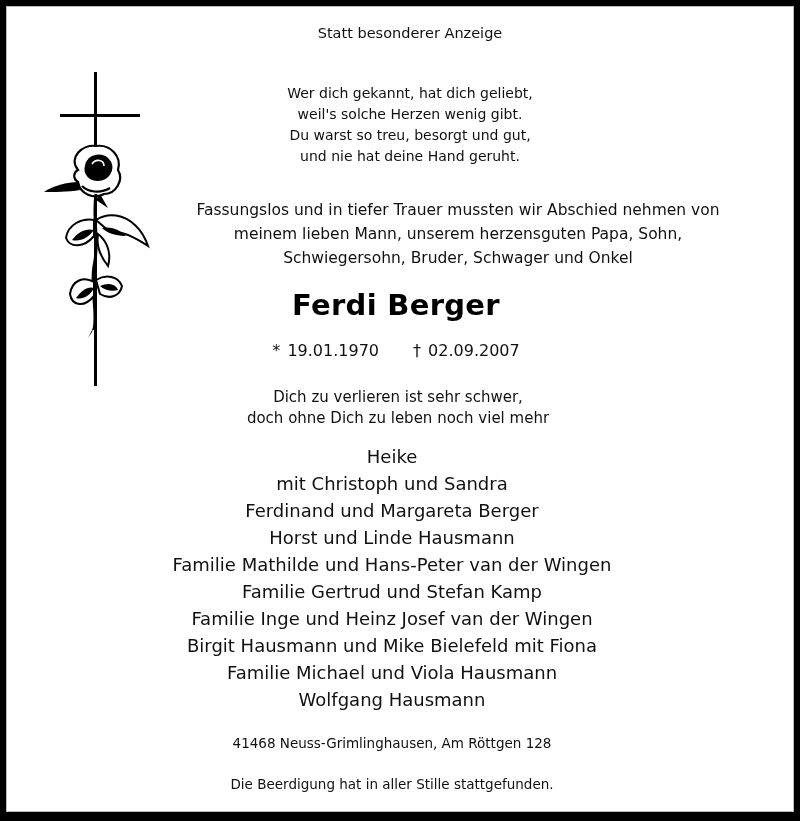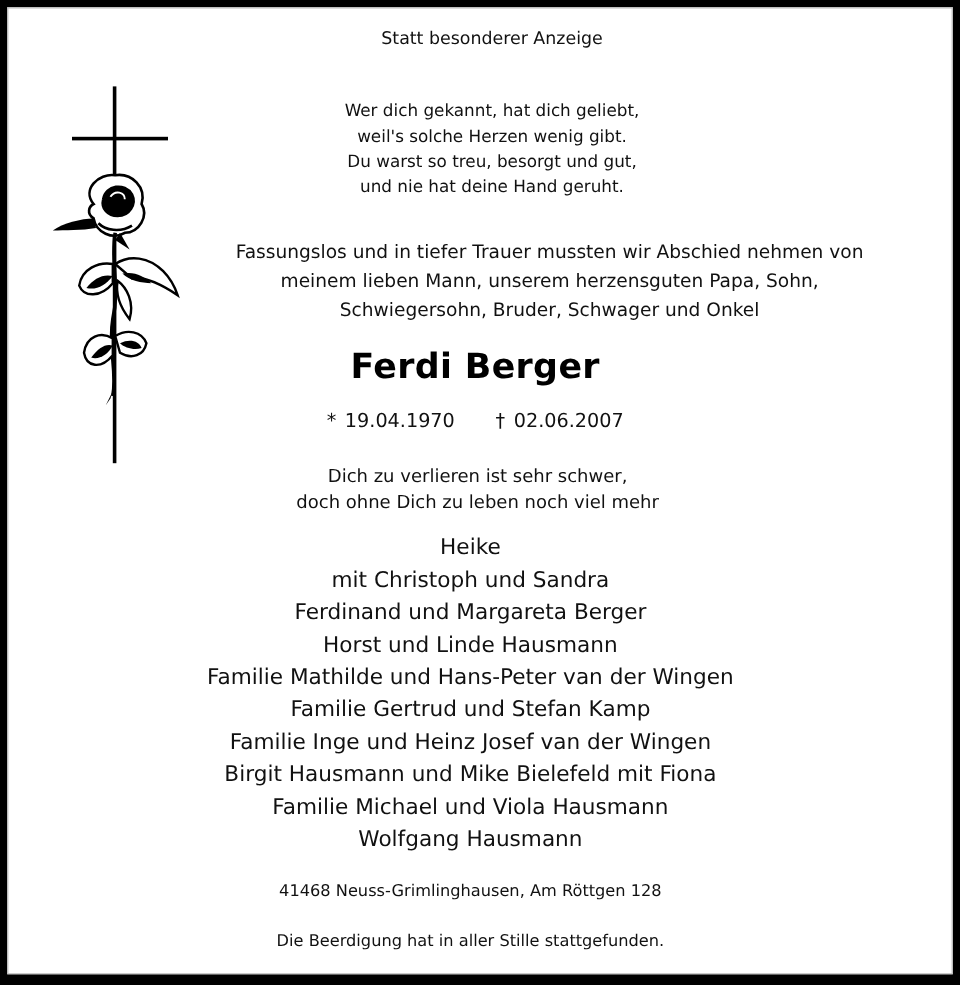--- a/index.html
+++ b/index.html
@@ -111,21 +111,21 @@
 
 <div>
   <div class="line intro" style="top:198px; left:58px;">Fassungslos und in tiefer Trauer mussten wir Abschied nehmen von</div>
   <div class="line intro" style="top:222px; left:58px;">meinem lieben Mann, unserem herzensguten Papa, Sohn,</div>
   <div class="line intro" style="top:246px; left:58px;">Schwiegersohn, Bruder, Schwager und Onkel</div>
 </div>
 
 <div class="line name" style="top:288px; left:-4px;">Ferdi Berger</div>
 
 <div class="line dates" style="top:341px; left:-4px;">
-  <span>* 19.04.1970</span><span class="gap"></span><span>† 02.06.2007</span>
+  <span>* 19.01.1970</span><span class="gap"></span><span>† 02.09.2007</span>
 </div>
 
 <div>
   <div class="line quote" style="top:387px; left:-2px;">Dich zu verlieren ist sehr schwer,</div>
   <div class="line quote" style="top:408px; left:-2px;">doch ohne Dich zu leben noch viel mehr</div>
 </div>
 
 <div>
   <div class="line mourners" style="top:443px; left:-8px;">Heike</div>
   <div class="line mourners" style="top:470px; left:-8px;">mit Christoph und Sandra</div>

